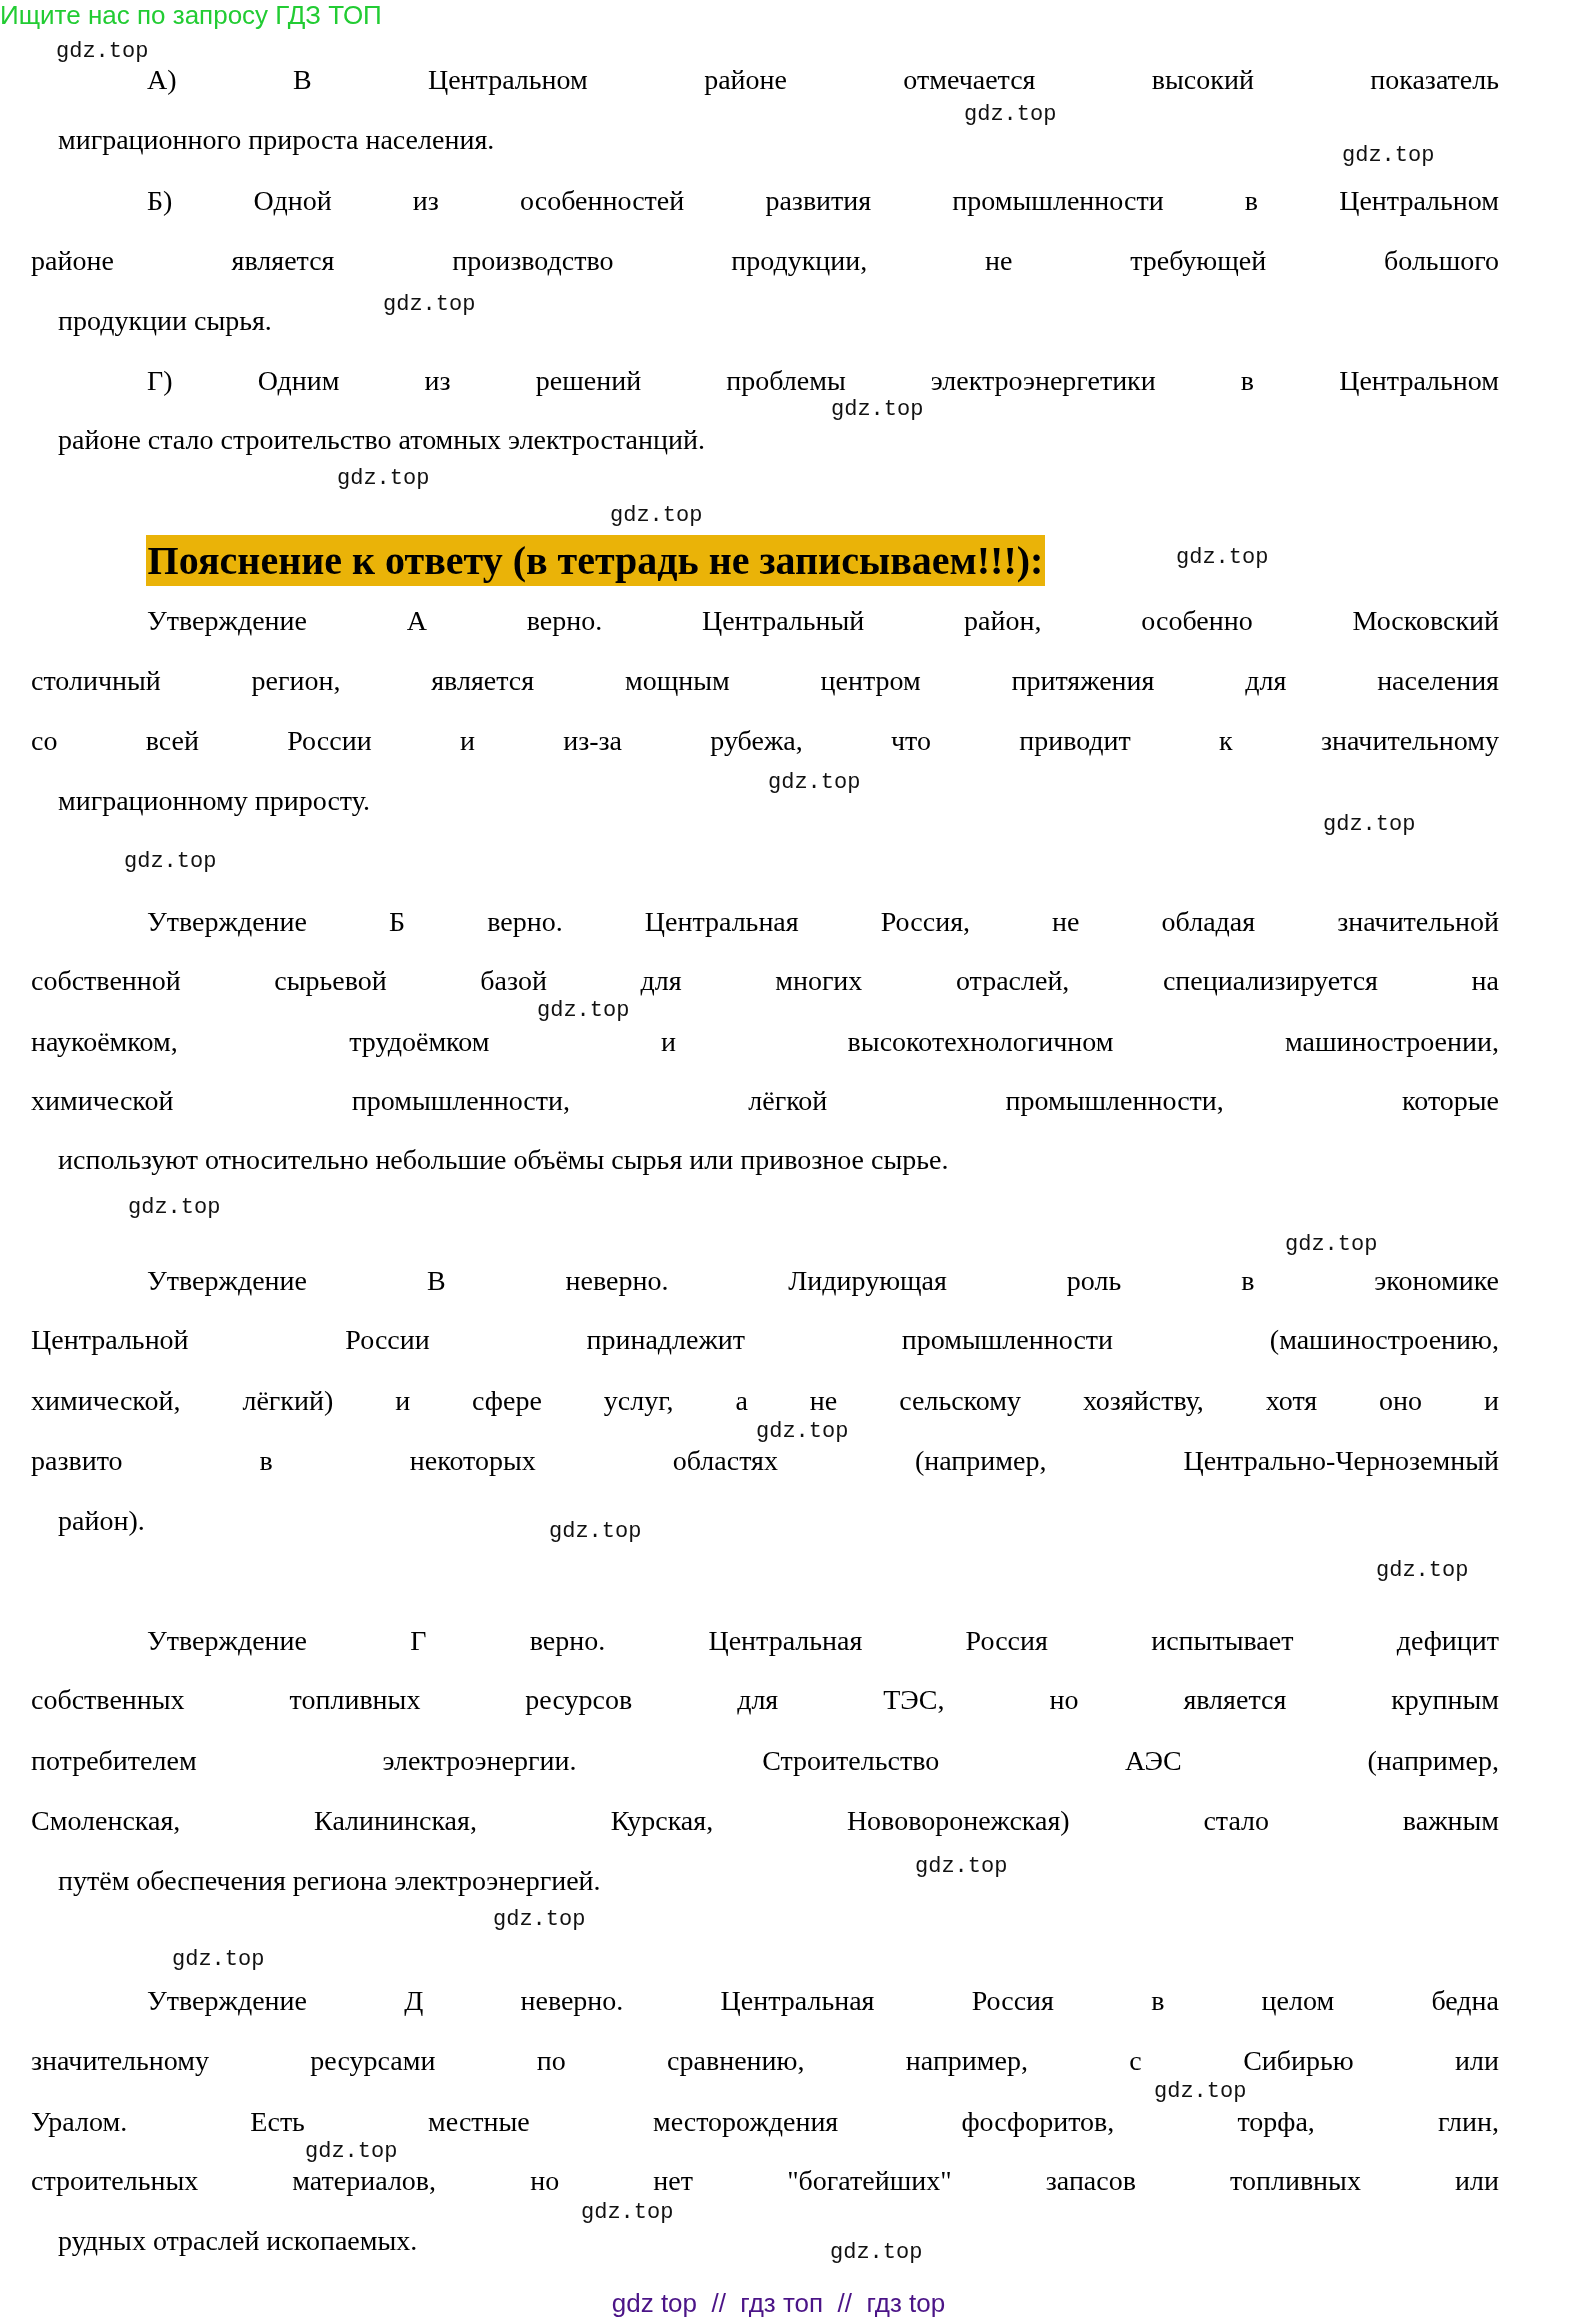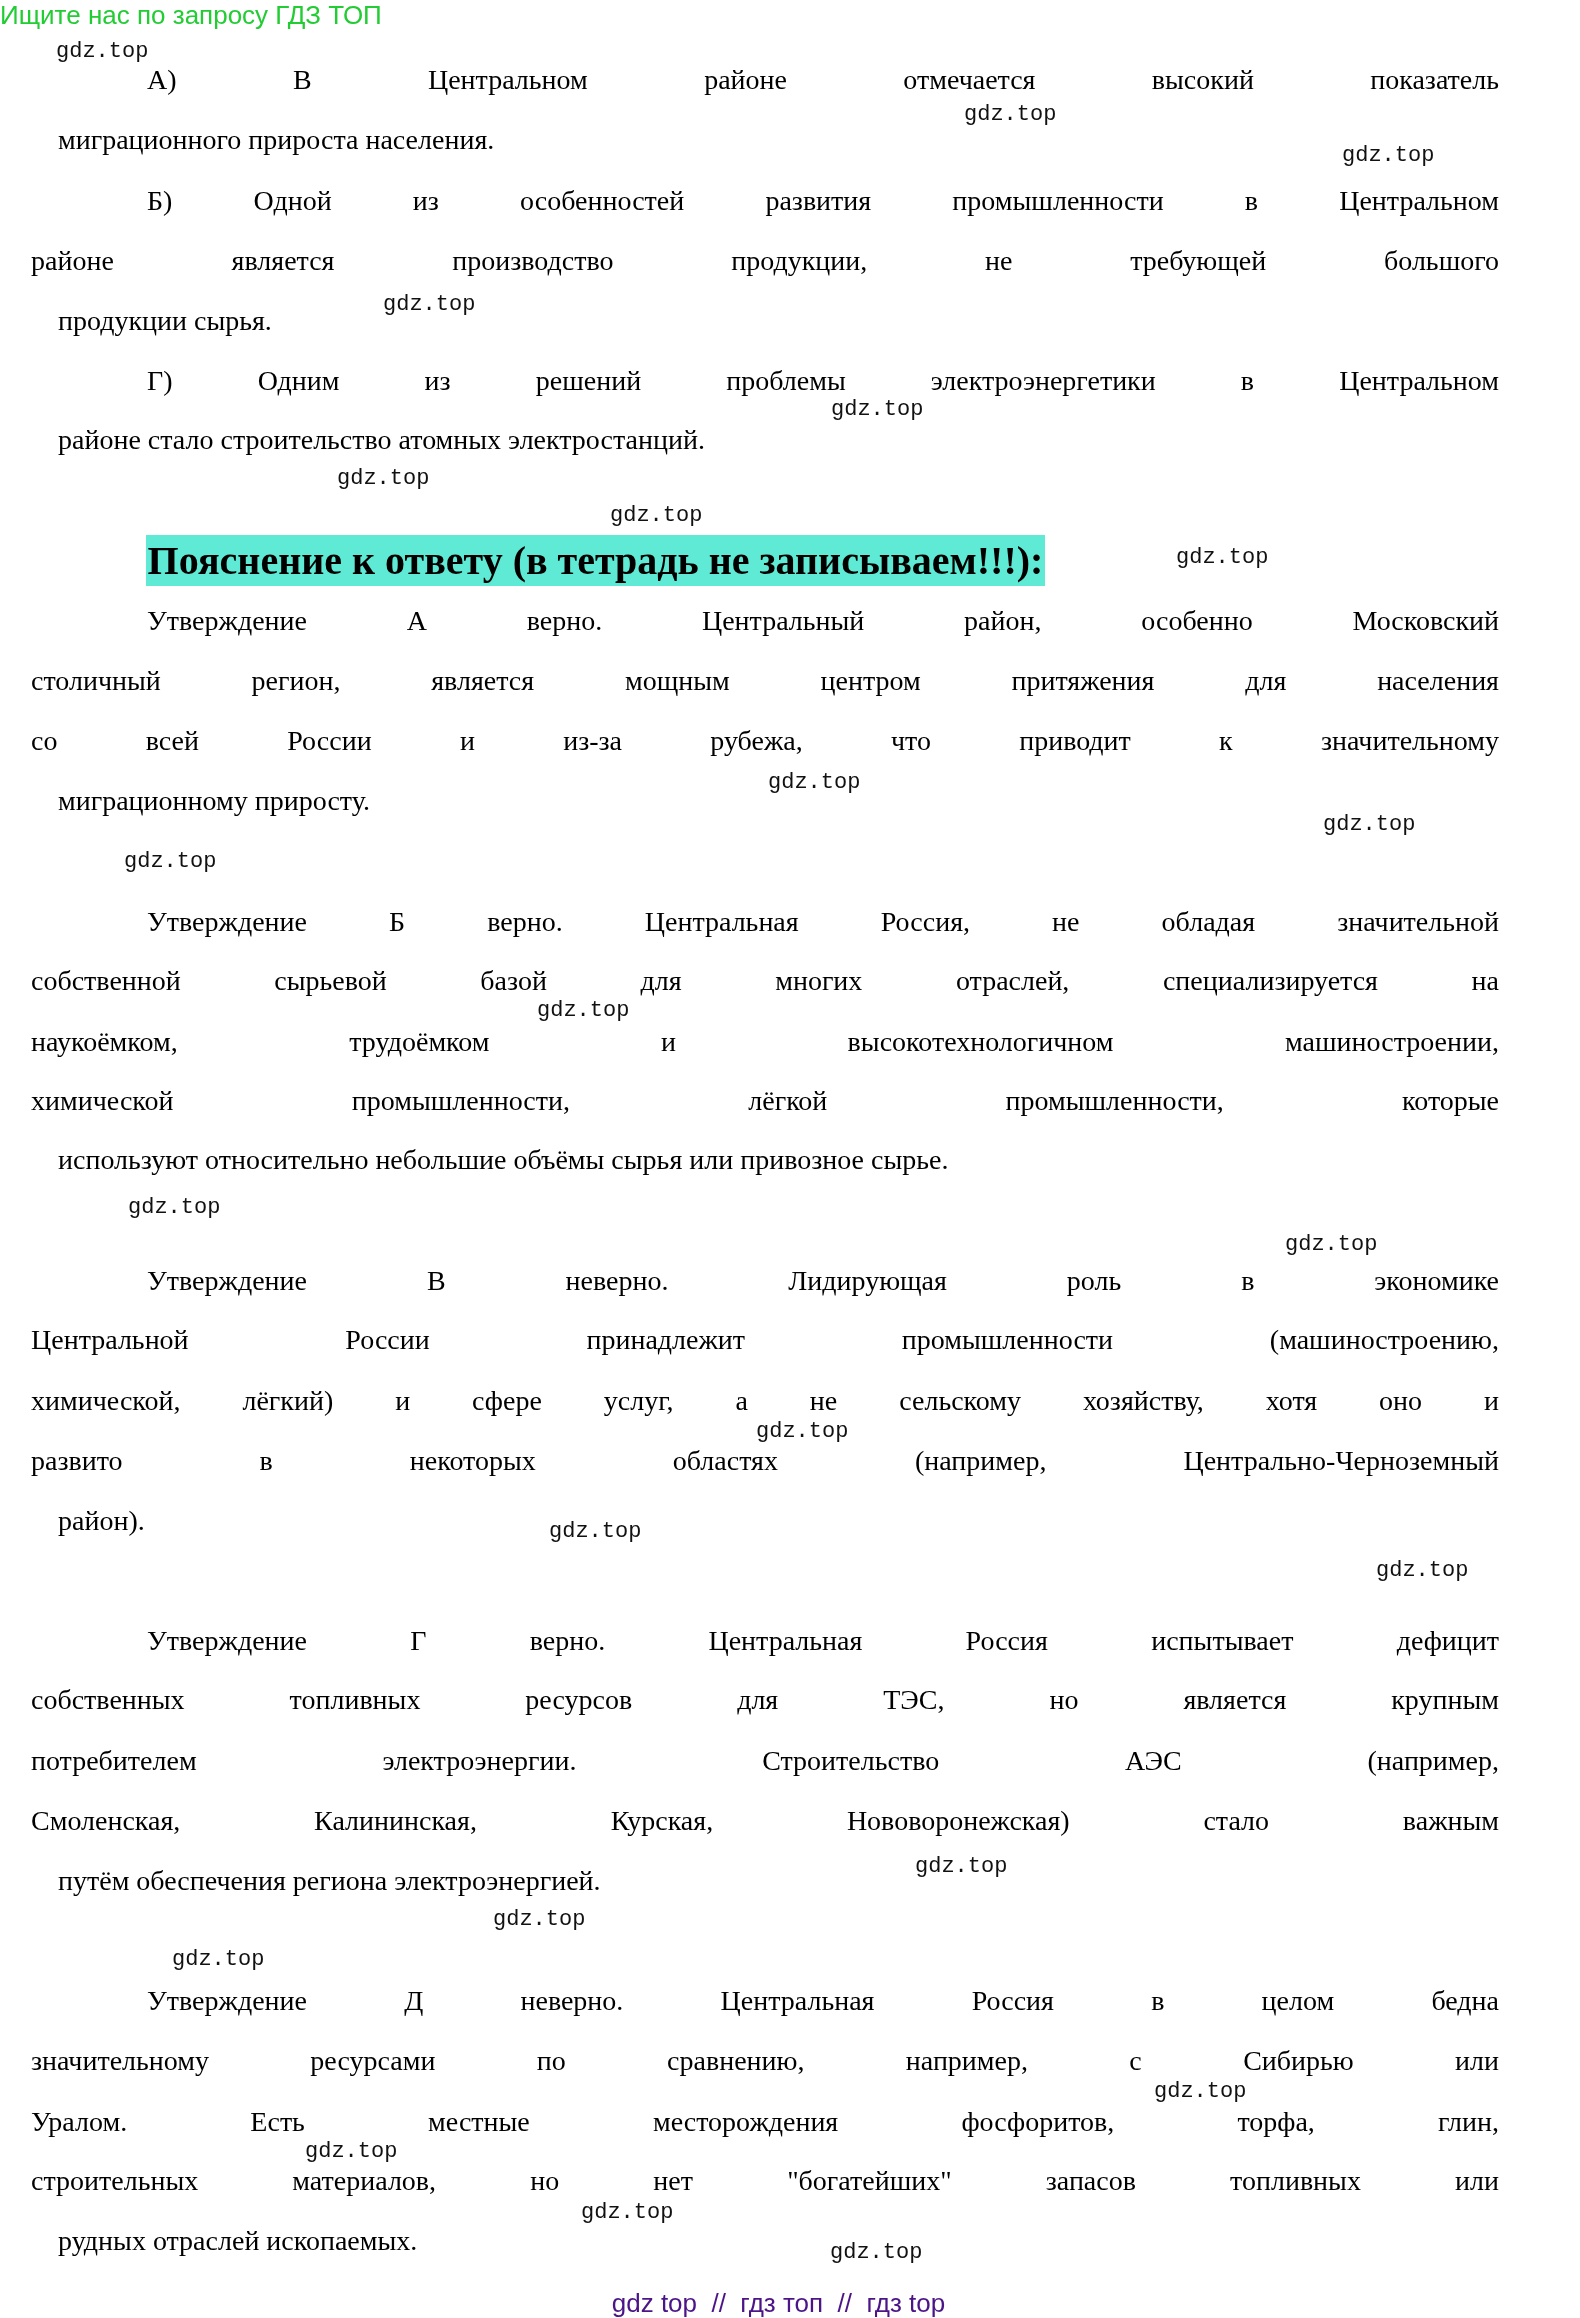--- a/index.html
+++ b/index.html
@@ -18,21 +18,21 @@
     position:absolute; left:31px; width:1468px;
     font-family:"Liberation Serif", serif; font-size:28px; line-height:47px;
     color:#000; white-space:nowrap;
     text-align:justify; text-align-last:justify;
   }
   .line.indent { left:147px; width:1352px; }
   .line.last { text-align-last:left;margin-left:27px; }
   .heading {
     position:absolute; left:146px; top:535px;
     font-family:"Liberation Serif", serif; font-size:40px; line-height:51px;
-    font-weight:bold; background:#5eead4; color:#000; padding:0 1.6px;
+    font-weight:bold; background:#eab308; color:#000; padding:0 1.6px;
     white-space:nowrap;
   }
   .wm {
     position:absolute; font-family:Liberation Mono, monospace;
     font-size:22px; line-height:25px; color:#111; white-space:nowrap;
   }
 </style>
 </head>
 <body>
 

